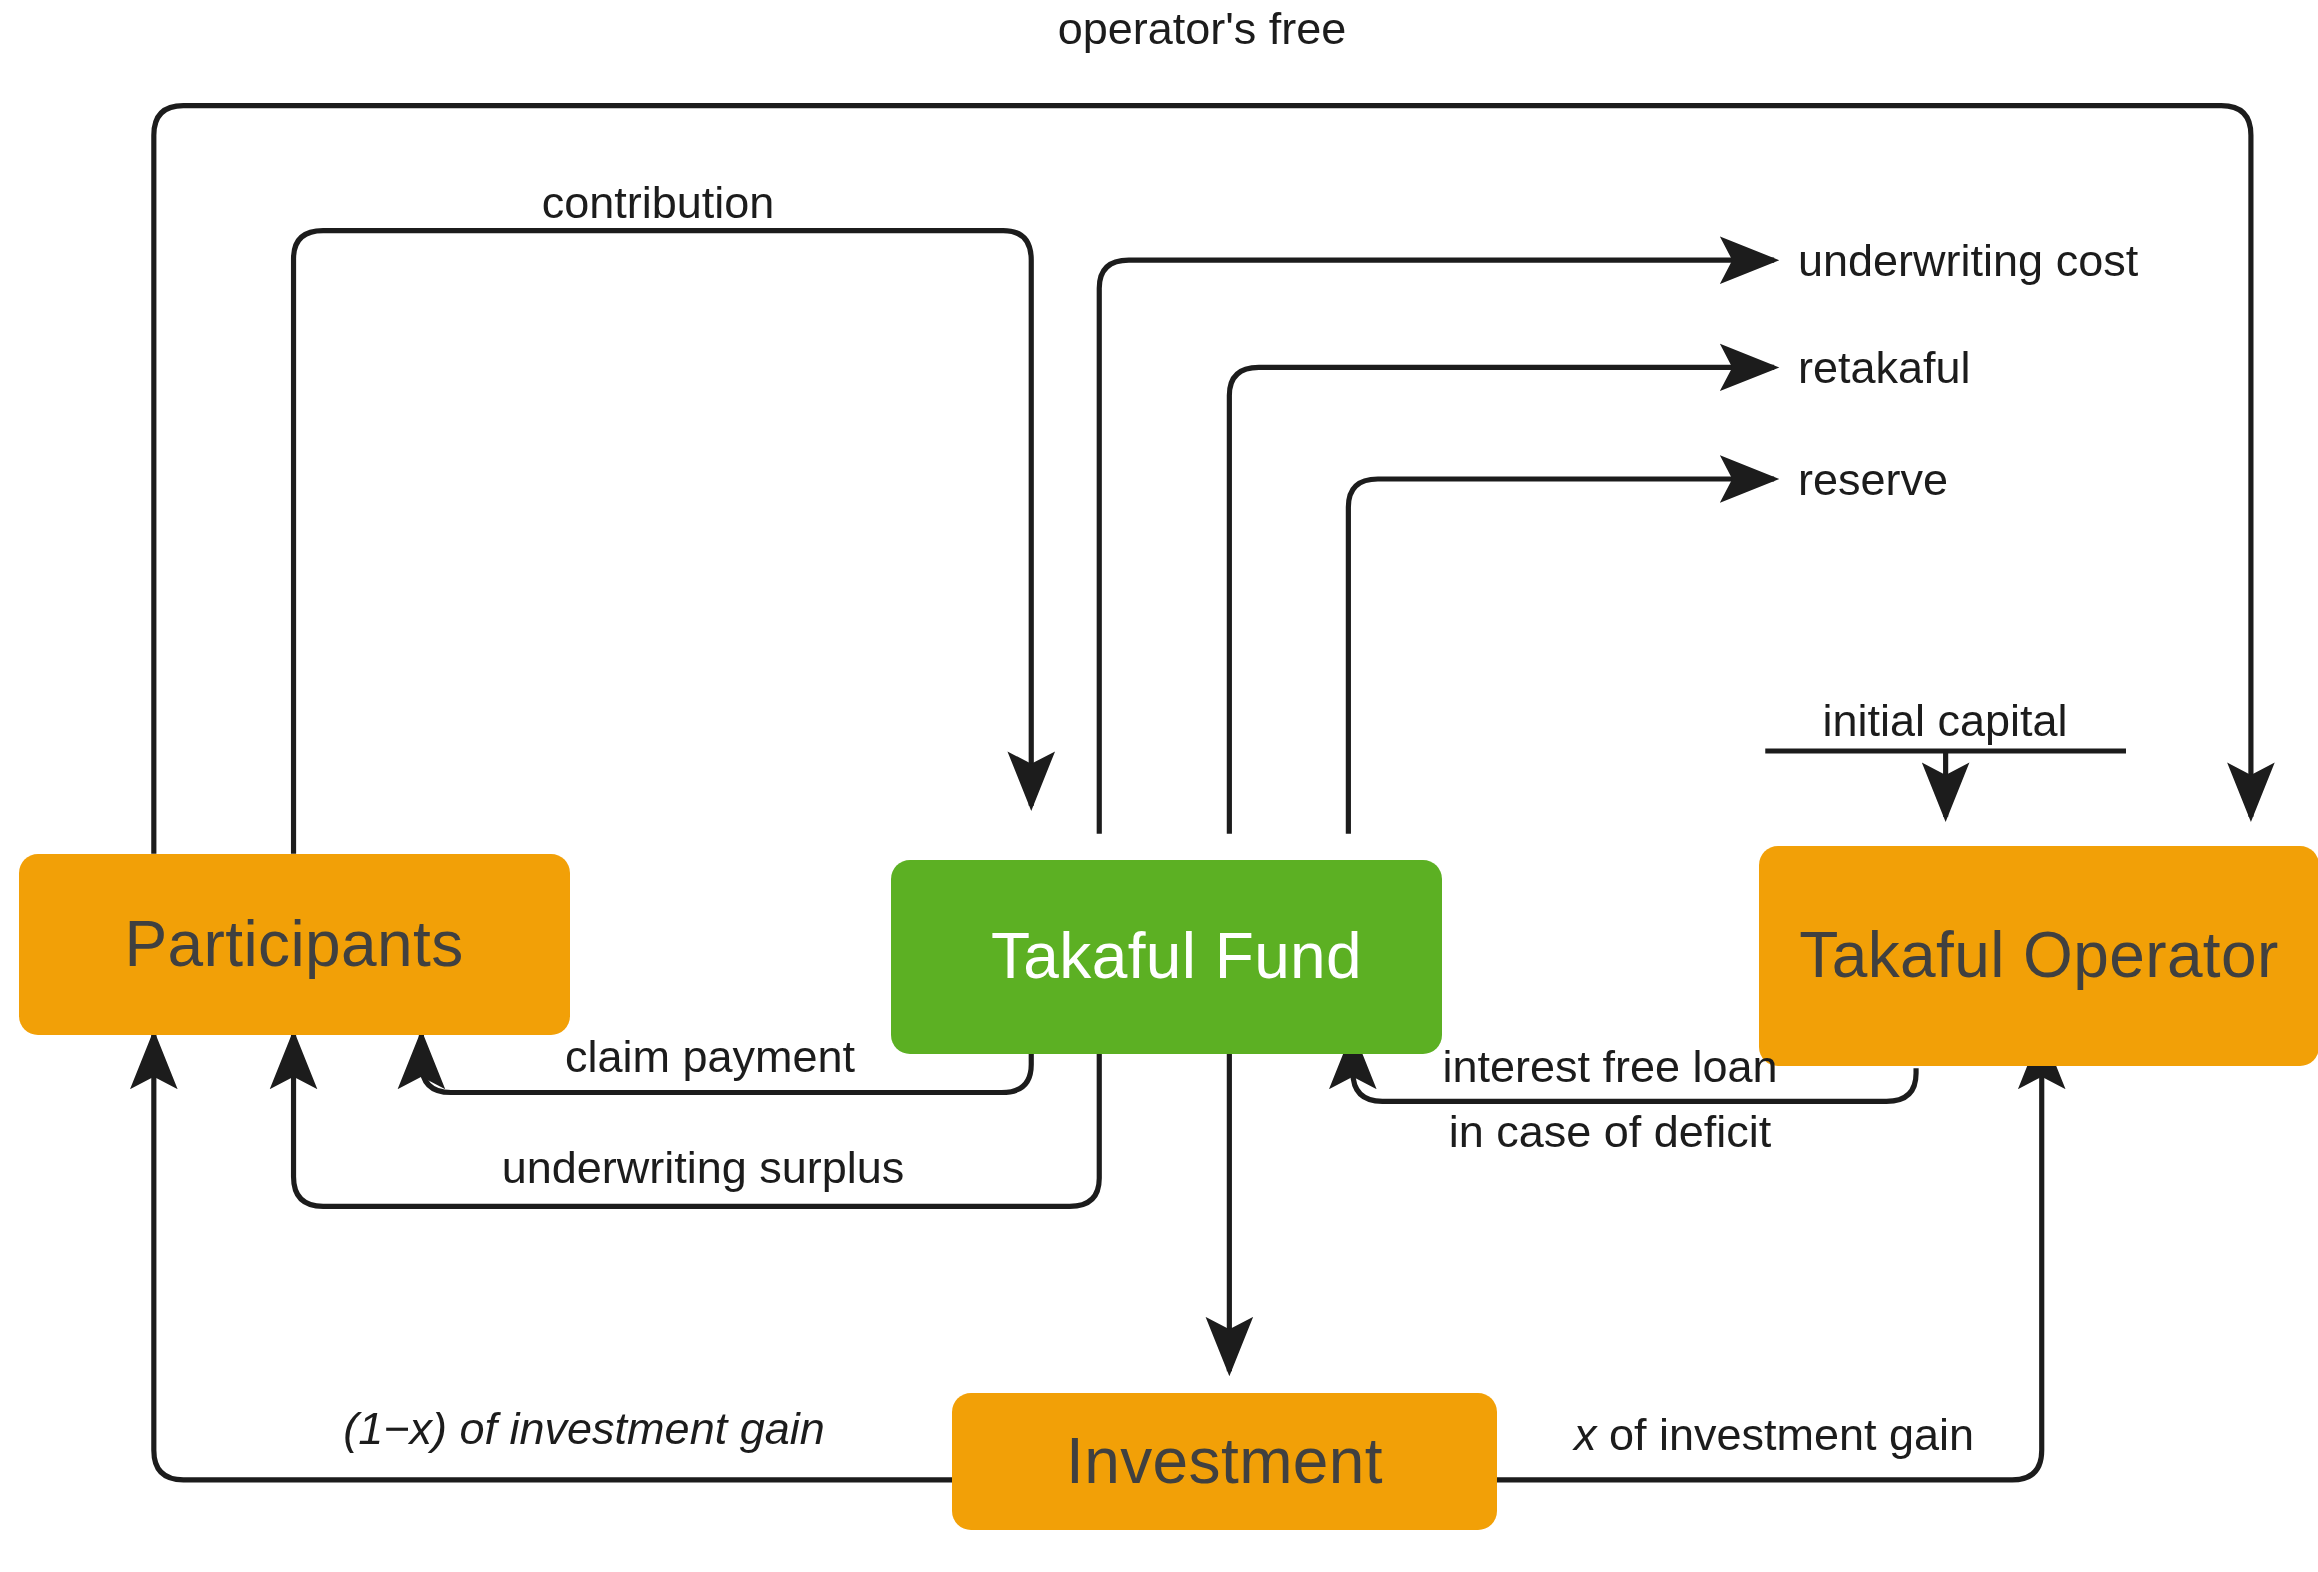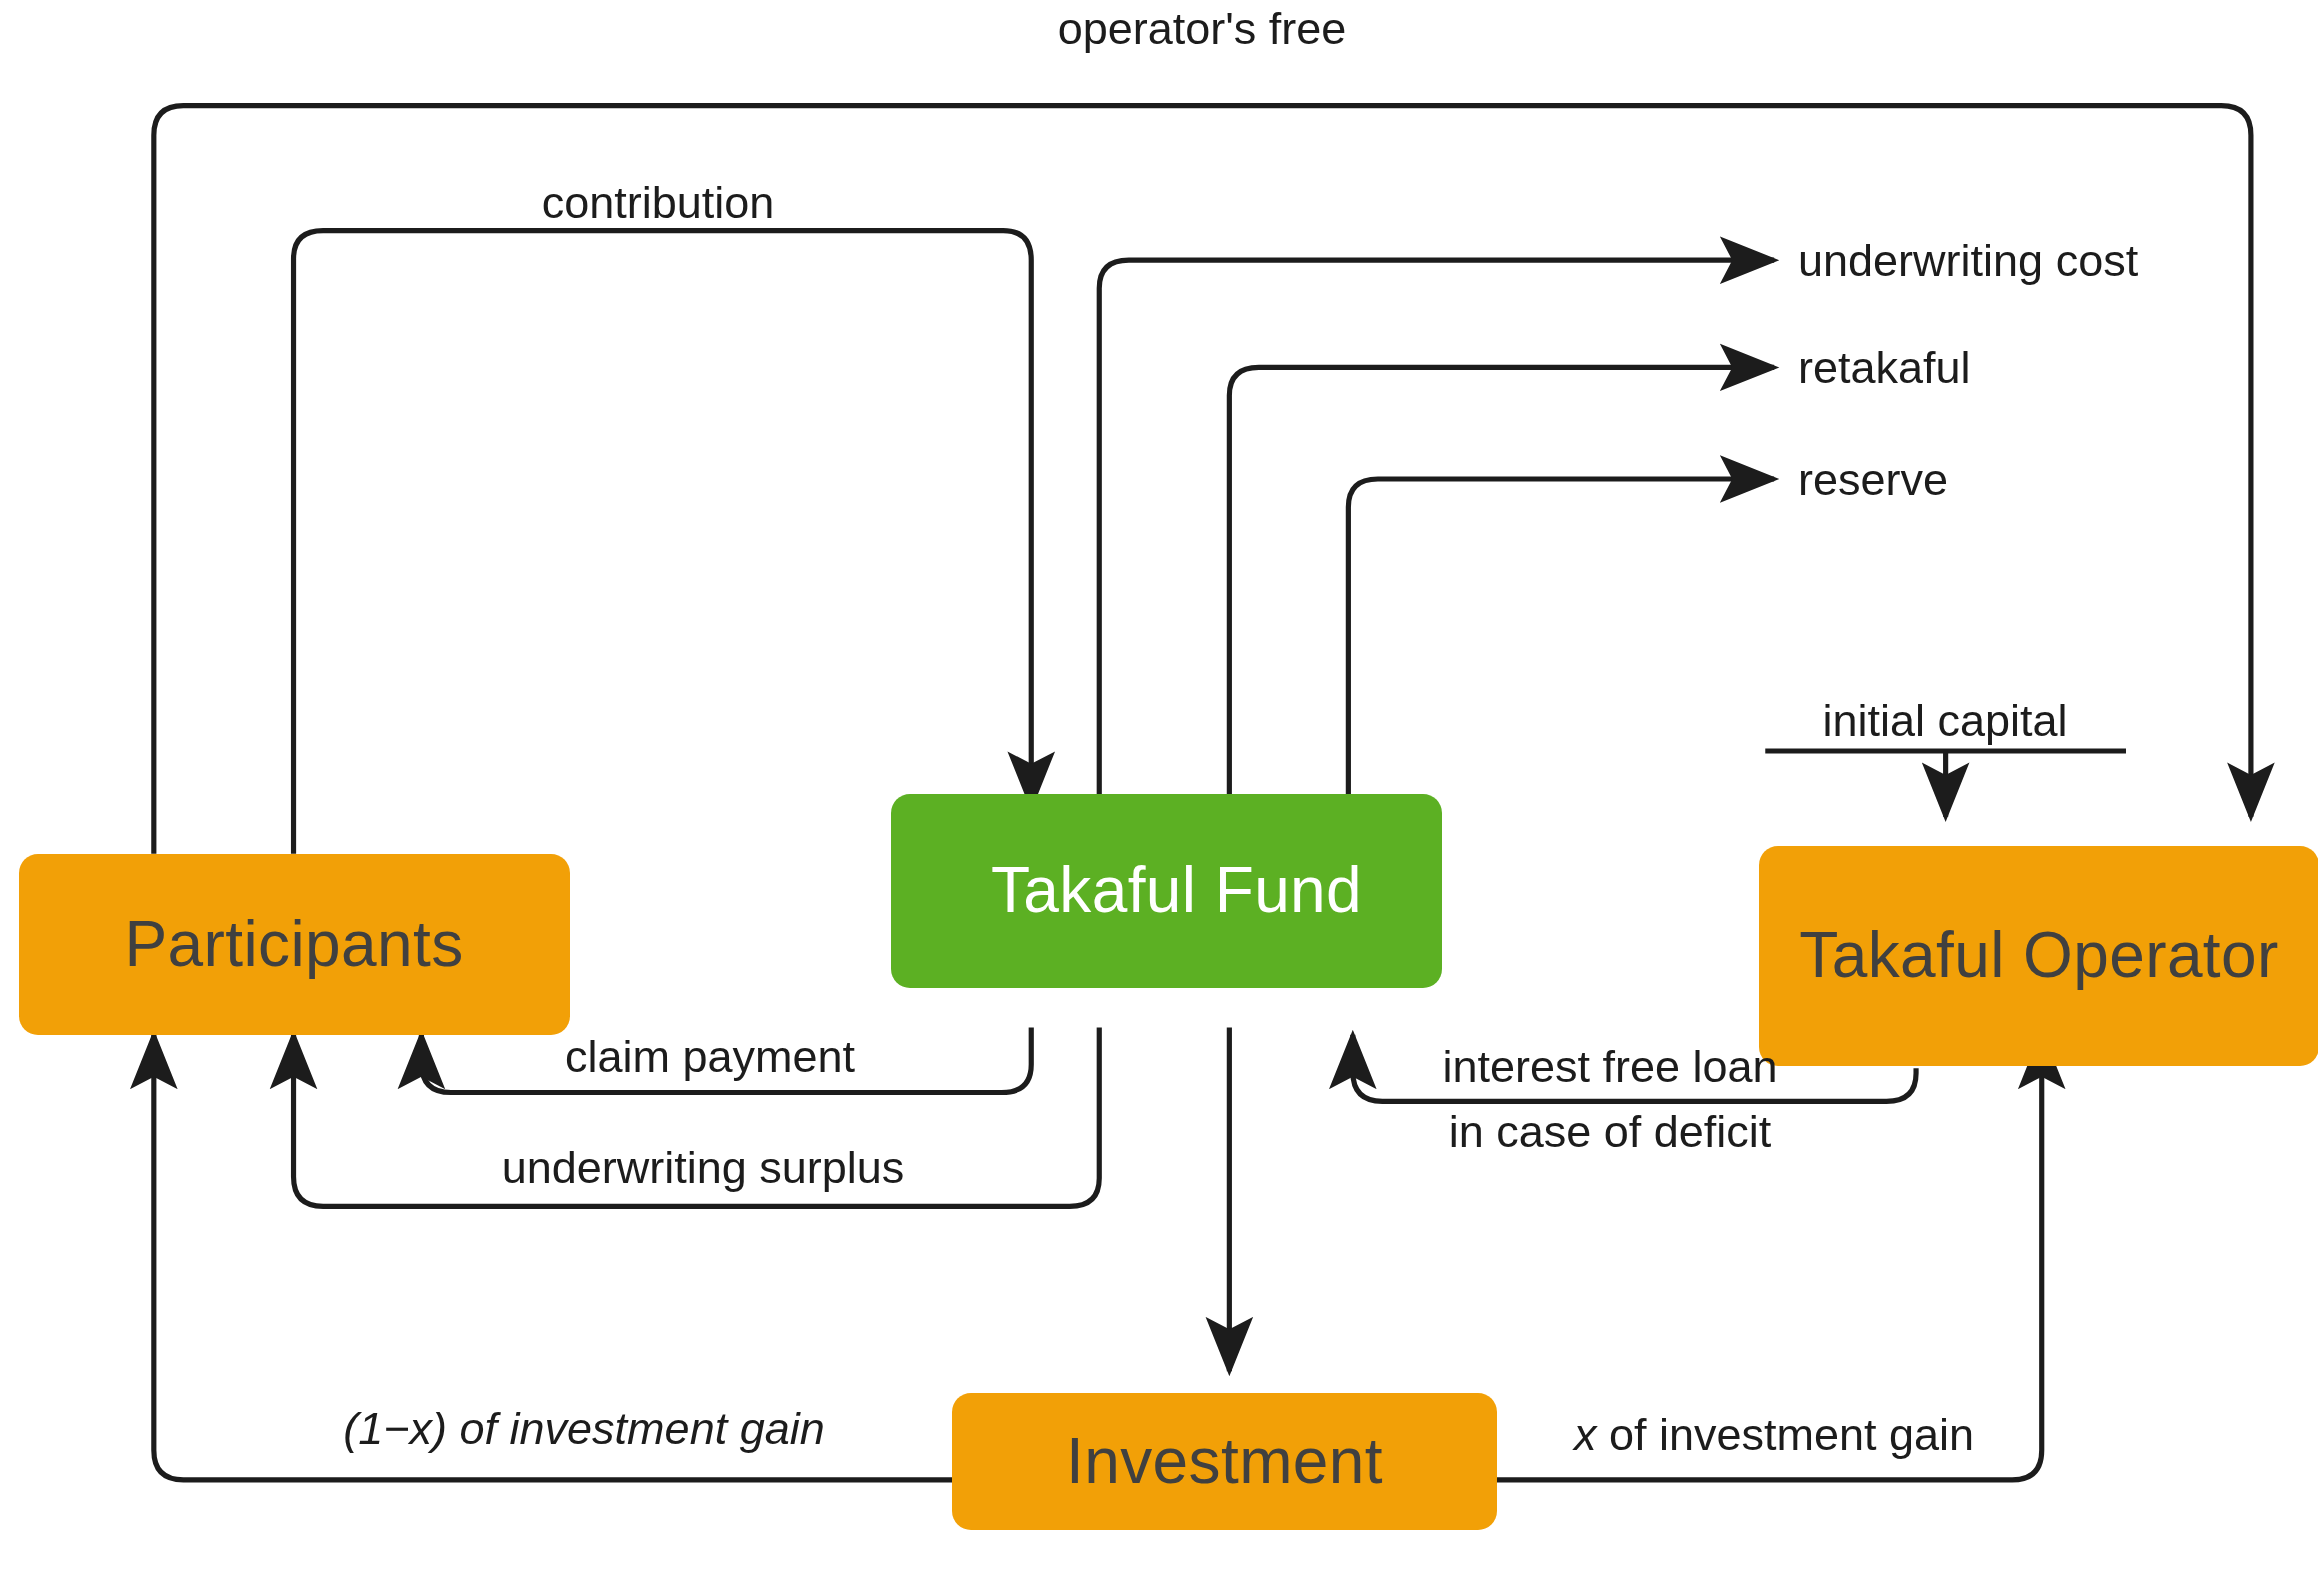--- a/index.html
+++ b/index.html
@@ -100,21 +100,21 @@
 
       <path d="M 2025 2002 L 2722 2002 Q 2762 2002 2762 1962 L 2762 1400" marker-end="url(#ah)"></path>
 
     </g>
   </svg>
 
   <div class="node orange" style="left:18.5px; top:854px; width:551px; height:181px;">
     <span class="node-label">Participants</span>
   </div>
 
-  <div class="node green" style="left:891px; top:794px; width:551px; height:194px;padding-left:20px;">
+  <div class="node green" style="left:891px; top:860px; width:551px; height:194px;padding-left:20px;">
     <span class="node-label">Takaful Fund</span>
   </div>
 
   <div class="node orange" style="left:1759px; top:846px; width:560px; height:220px;">
     <span class="node-label">Takaful Operator</span>
   </div>
 
   <div class="node orange" style="left:952px; top:1393px; width:545px; height:137px;">
     <span class="node-label">Investment</span>
   </div>

